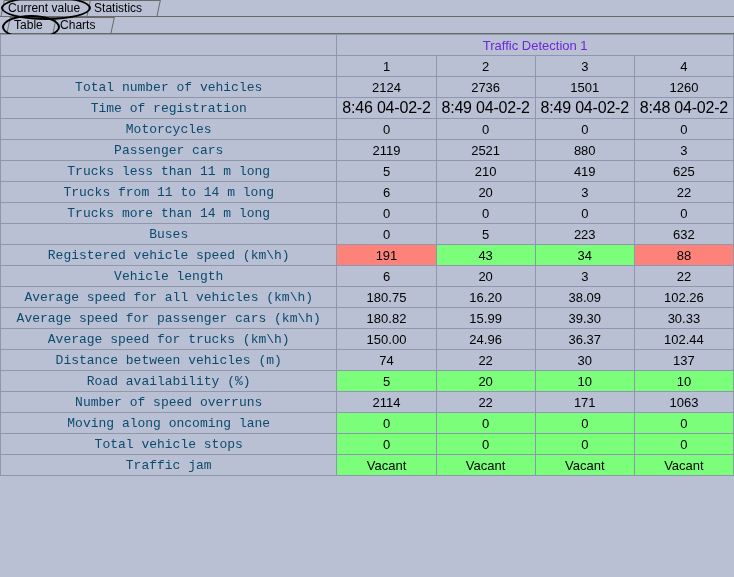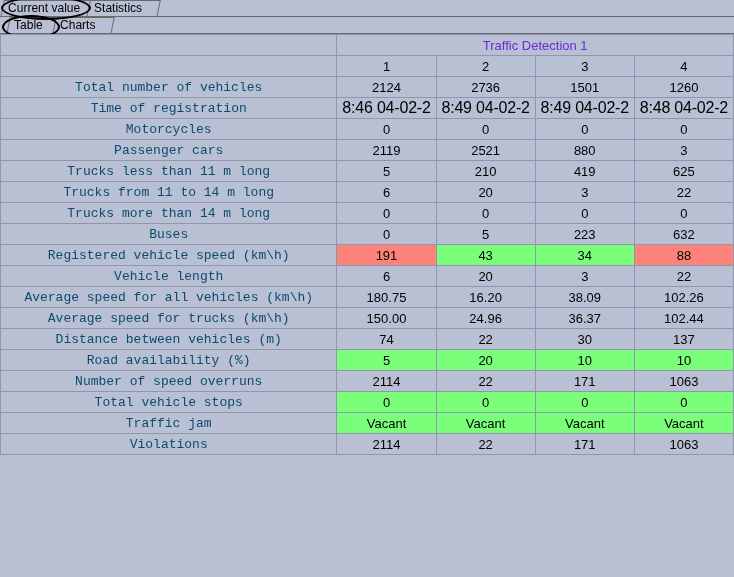--- a/index.html
+++ b/index.html
@@ -273,20 +273,27 @@
             <td class="cell">22</td>
           </tr>
           <tr>
             <td class="rowlabel">Average speed for all vehicles (km\h)</td>
             <td class="cell">180.75</td>
             <td class="cell">16.20</td>
             <td class="cell">38.09</td>
             <td class="cell">102.26</td>
           </tr>
           <tr>
+            <td class="rowlabel">Average speed for passenger cars (km\h)</td>
+            <td class="cell">180.82</td>
+            <td class="cell">15.99</td>
+            <td class="cell">39.30</td>
+            <td class="cell">30.33</td>
+          </tr>
+          <tr>
             <td class="rowlabel">Average speed for trucks (km\h)</td>
             <td class="cell">150.00</td>
             <td class="cell">24.96</td>
             <td class="cell">36.37</td>
             <td class="cell">102.44</td>
           </tr>
           <tr>
             <td class="rowlabel">Distance between vehicles (m)</td>
             <td class="cell">74</td>
             <td class="cell">22</td>
@@ -301,40 +308,40 @@
             <td class="cell green">10</td>
           </tr>
           <tr>
             <td class="rowlabel">Number of speed overruns</td>
             <td class="cell">2114</td>
             <td class="cell">22</td>
             <td class="cell">171</td>
             <td class="cell">1063</td>
           </tr>
           <tr>
+            <td class="rowlabel">Moving along oncoming lane</td>
+            <td class="cell green">0</td>
+            <td class="cell green">0</td>
+            <td class="cell green">0</td>
+            <td class="cell green">0</td>
+          </tr>
+          <tr>
             <td class="rowlabel">Total vehicle stops</td>
             <td class="cell green">0</td>
             <td class="cell green">0</td>
             <td class="cell green">0</td>
             <td class="cell green">0</td>
           </tr>
           <tr>
             <td class="rowlabel">Traffic jam</td>
             <td class="cell green">Vacant</td>
             <td class="cell green">Vacant</td>
             <td class="cell green">Vacant</td>
             <td class="cell green">Vacant</td>
           </tr>
-          <tr>
-            <td class="rowlabel">Violations</td>
-            <td class="cell">2114</td>
-            <td class="cell">22</td>
-            <td class="cell">171</td>
-            <td class="cell">1063</td>
-          </tr>
           <tr class="filler">
             <td></td>
             <td></td>
             <td></td>
             <td></td>
             <td></td>
           </tr>
           <tr class="filler">
             <td></td>
             <td></td>

